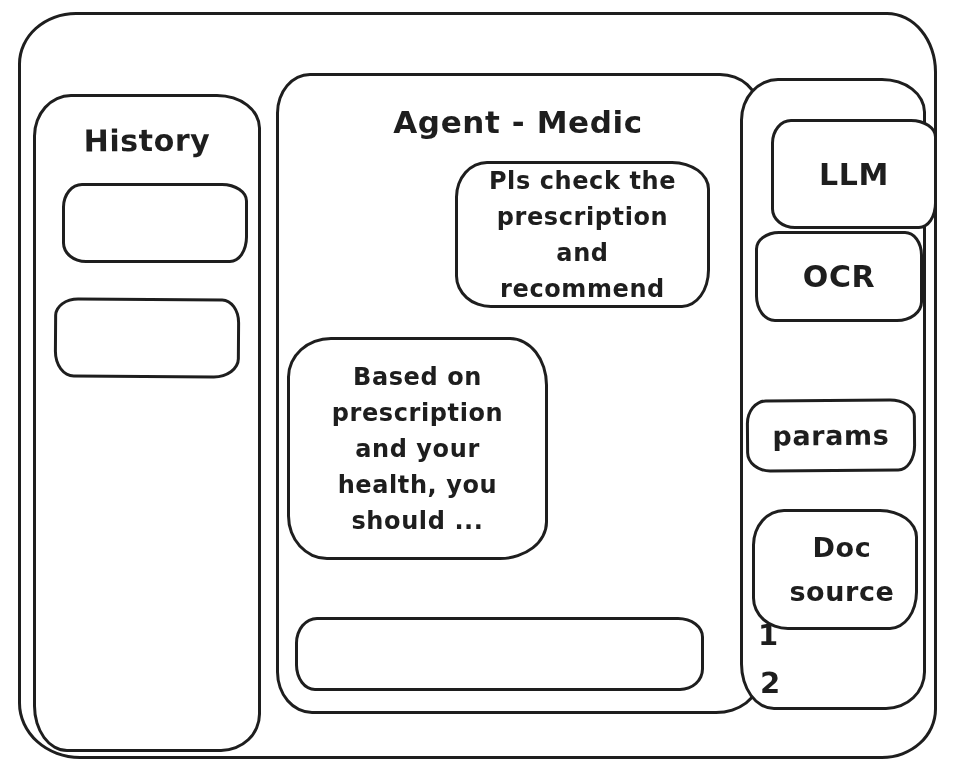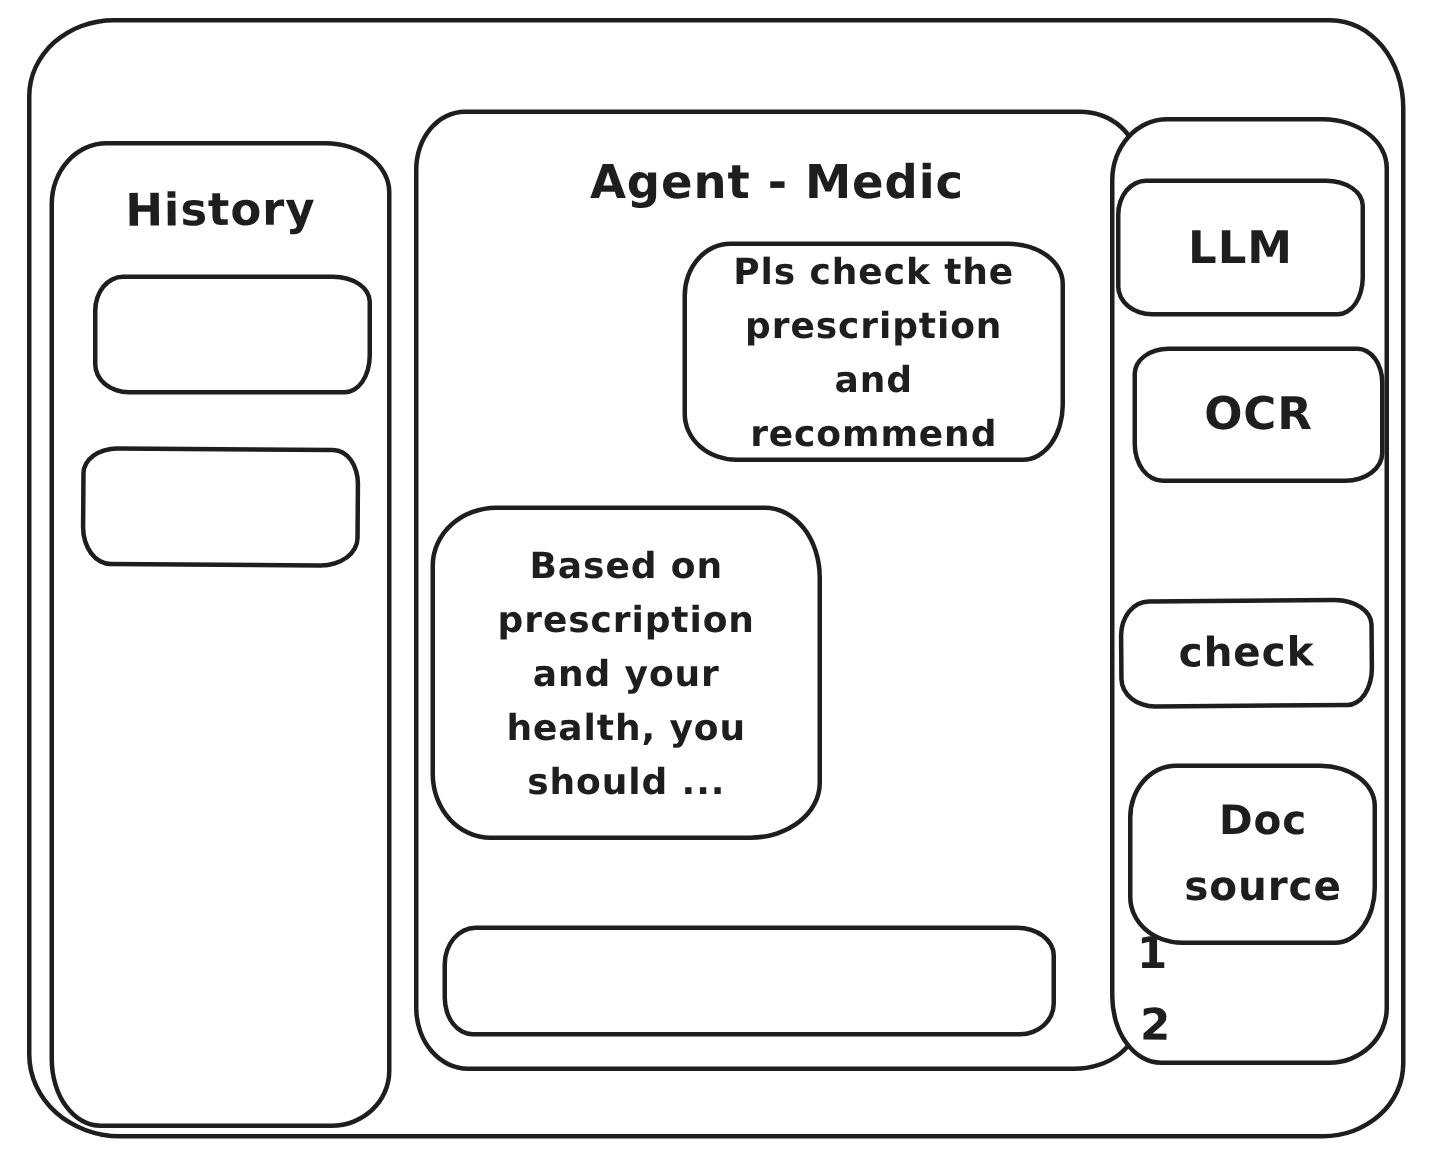--- a/index.html
+++ b/index.html
@@ -97,30 +97,30 @@
 
     <div class="sketch r-bubble2 center-flex" style="left:8px;top:261px;width:261px;height:223px;padding:8px 14px;align-items:center;">
       <span class="hand bubble-text">Based on prescription and your health, you should ...</span>
     </div>
 
     <input type="text" class="chat-input r-input" style="left: 16px; top: 541px; width: 409px; height: 74px;" placeholder="">
   </div>
 
   <div class="sketch r-panel" style="left:740px;top:78px;width:186px;height:632px;">
 
-    <div class="sketch r-box center-flex tool-btn" style="left:1px;top:38px;width:166px;height:92px;">
+    <div class="sketch r-box center-flex tool-btn" style="left:28px;top:38px;width:166px;height:110px;">
       <span class="hand">LLM</span>
     </div>
 
     <div class="sketch r-box2 center-flex tool-btn" style="left:12px;top:150px;width:168px;height:91px;">
       <span class="hand">OCR</span>
     </div>
 
     <div class="sketch r-box center-flex tool-btn-sm tilt-l" style="left:3px;top:318px;width:170px;height:73px;">
-      <span class="hand">check</span>
+      <span class="hand">params</span>
     </div>
 
     <div class="sketch r-bubble center-flex tool-btn-sm" style="left:9px;top:428px;width:166px;height:121px;">
       <span class="hand" style="display:inline-block;max-width:122px;line-height:1.6;">Doc source</span>
     </div>
 
     <div class="doc-num hand" style="left:15px;top:537px;">1</div>
 
     <div class="doc-num hand tilt-r" style="left:17px;top:585px;">2</div>
   </div>

